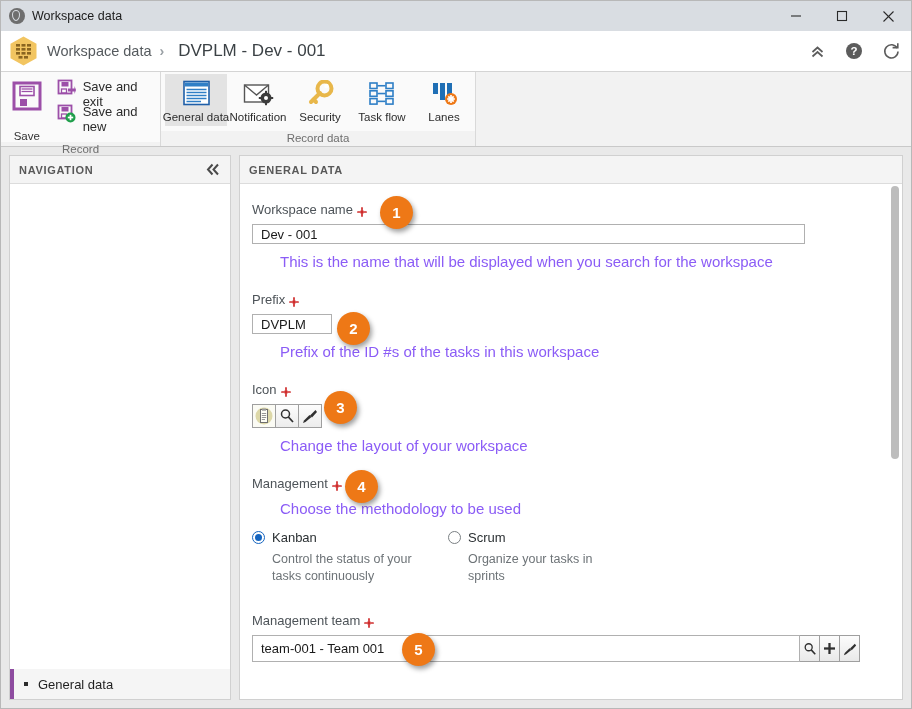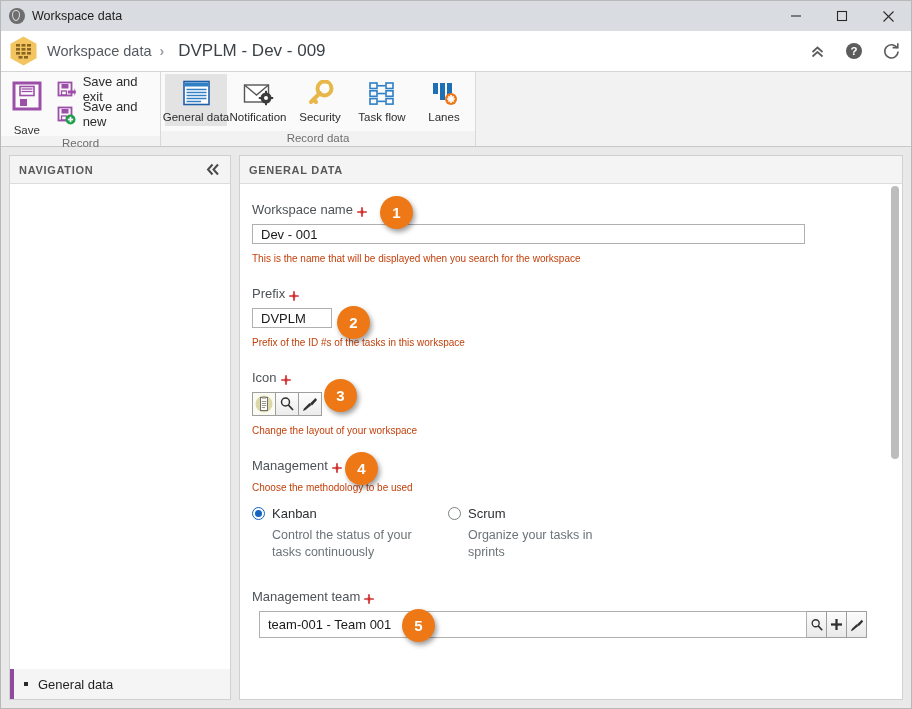--- a/index.html
+++ b/index.html
@@ -161,26 +161,26 @@
     width: 56px;
     display: flex;
     flex-direction: column;
     align-items: center;
     padding-top: 6px;
     cursor: default;
   }
   .big-btn-label {
     font-size: 11.5px;
     color: #333;
-    margin-top: 6px;
+    margin-top: 12px;
   }
   .small-btns { display: flex; flex-direction: column; padding-top: 7px; }
   .small-btn {
     display: flex;
-    align-items: flex-end;
+    align-items: flex-start;
     height: 25px;
     padding: 0 4px;
     gap: 7px;
   }
   .small-btn-label { font-size: 13px; color: #2c2c2c; }
 
   
   .rd-tabs { display: flex; padding-left: 4px; padding-top: 2px; }
   .rd-tab {
     width: 62px;
@@ -285,24 +285,25 @@
     border: 1px solid #b0b0b0;
     box-sizing: border-box;
     background: #fff;
     display: flex;
     align-items: center;
     padding: 0 8px;
     font-size: 13px;
     color: #1a1a1a;
   }
   .hint {
-    font-size: 10px;
-    color: #c2410c;
+    font-size: 15px;
+    color: #8b5cf6;
     margin-top: 9px;
     margin-bottom: 20px;
+    margin-left: 28px;
   }
   .icon-btn-row { display: flex; }
   .icon-sq-btn {
     width: 24px; height: 24px;
     border: 1px solid #9f9f9f;
     background: linear-gradient(#fdfdfd,#ececec);
     box-sizing: border-box;
     display: flex;
     align-items: center;
     justify-content: center;
@@ -327,21 +328,21 @@
   .radio-label { font-size: 13px; color: #2b3033; }
   .radio-desc {
     font-size: 12.5px;
     color: #6d7377;
     margin-left: 20px;
     margin-top: 6px;
     line-height: 17px;
     max-width: 160px;
   }
 
-  .lookup-wrap { display: flex; margin-left: 7px; }
+  .lookup-wrap { display: flex; }
   .lookup-input {
     flex: 1;
     height: 27px;
     border: 1px solid #b0b0b0;
     box-sizing: border-box;
     display: flex; align-items: center;
     padding: 0 8px;
     font-size: 13px;
     color: #1a1a1a;
     background: #fff;
@@ -431,21 +432,21 @@
           <rect x="6" y="16" width="4" height="2.6"></rect>
             <rect x="11.5" y="16" width="4" height="2.6"></rect>
             <rect x="17" y="16" width="4" height="2.6"></rect>
           <rect x="8.5" y="20" width="4" height="2.6"></rect>
             <rect x="14" y="20" width="4" height="2.6"></rect>
         </g>
       </svg>
     </div>
     <div class="breadcrumb-item">Workspace data</div>
     <div class="breadcrumb-sep">›</div>
-    <div class="breadcrumb-current">DVPLM - Dev - 009</div>
+    <div class="breadcrumb-current">DVPLM - Dev - 001</div>
 
     <div class="header-actions">
       <div class="hdr-ico">
         <svg width="17" height="17" viewBox="0 0 17 17">
           <polyline points="3.5,9 8.5,4.5 13.5,9" fill="none" stroke="#5c5c5c" stroke-width="1.7"></polyline>
           <polyline points="3.5,13.5 8.5,9 13.5,13.5" fill="none" stroke="#5c5c5c" stroke-width="1.7"></polyline>
         </svg>
       </div>
       <div class="hdr-ico">
         <svg width="18" height="18" viewBox="0 0 18 18">

